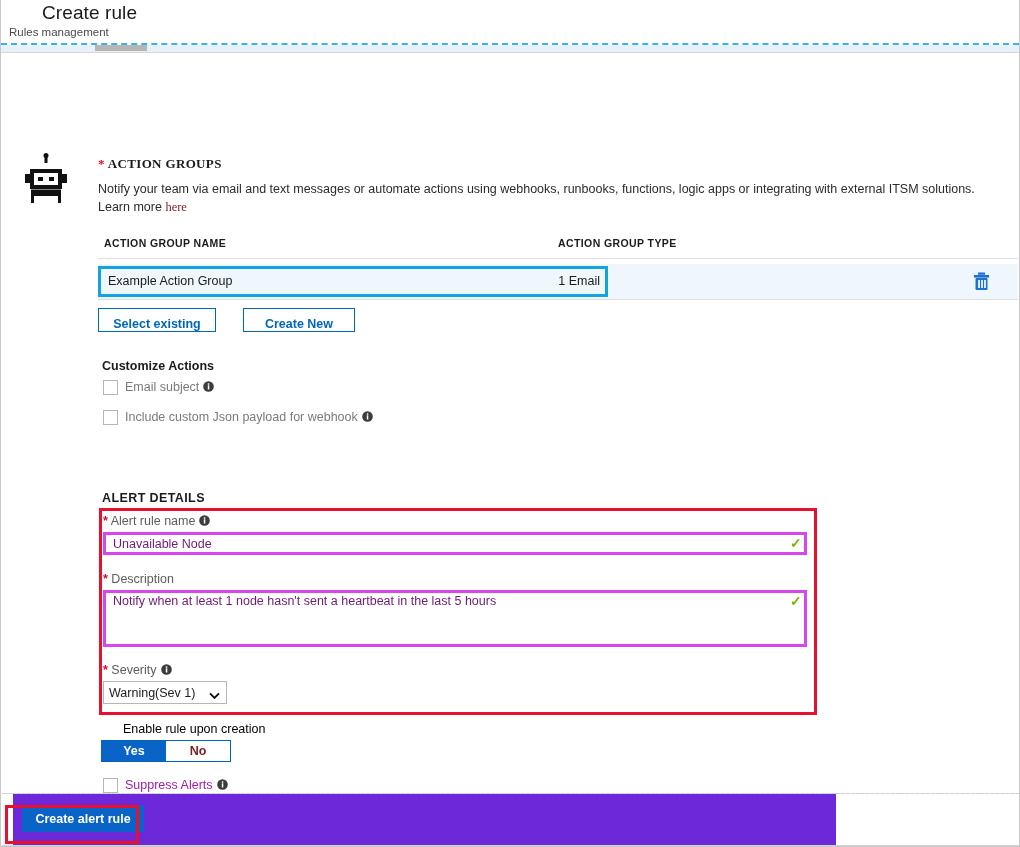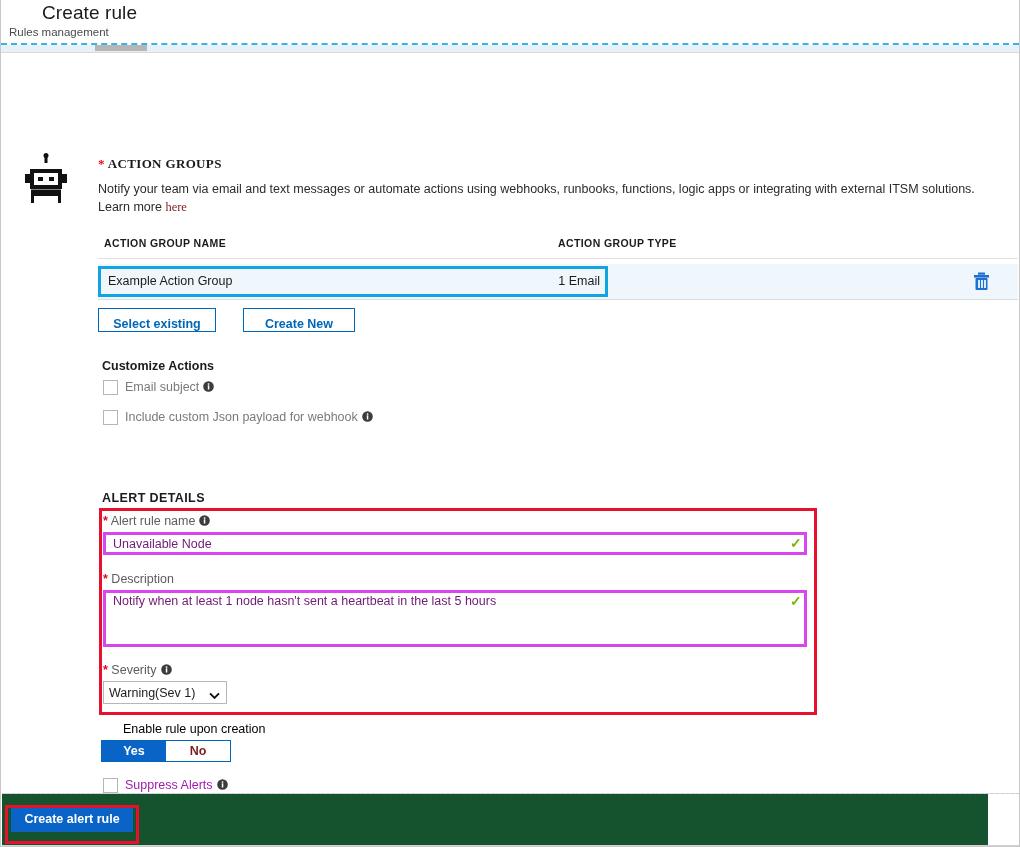--- a/index.html
+++ b/index.html
@@ -330,23 +330,23 @@
   
   .footer-sep {
     position: absolute;
     left: 1px; top: 793px;
     width: 1017px; height: 1px;
     background: #dcdcdc;
     border-top: 1px dashed #cfcfcf;
   }
   .footer {
     position: absolute;
-    left: 1px; top: 794px;
-    width: 986px; height: 52px;
-    background: #14532d;
+    left: 12px; top: 794px;
+    width: 823px; height: 52px;
+    background: #6d28d9;
   }
   .btn-primary {
     position: absolute;
     left: 9px; top: 11px;
     width: 122px; height: 27px;
     background: #0a64c8;
     color: #fff;
     border: none;
     font-family: "Liberation Sans", sans-serif;
     font-size: 12.5px;

